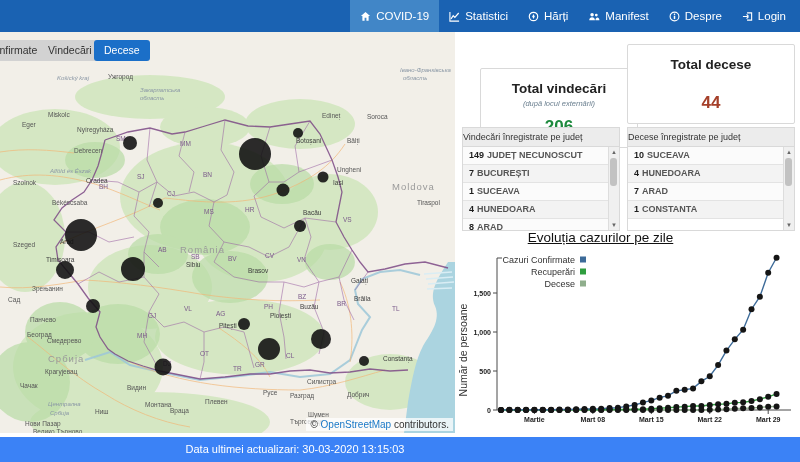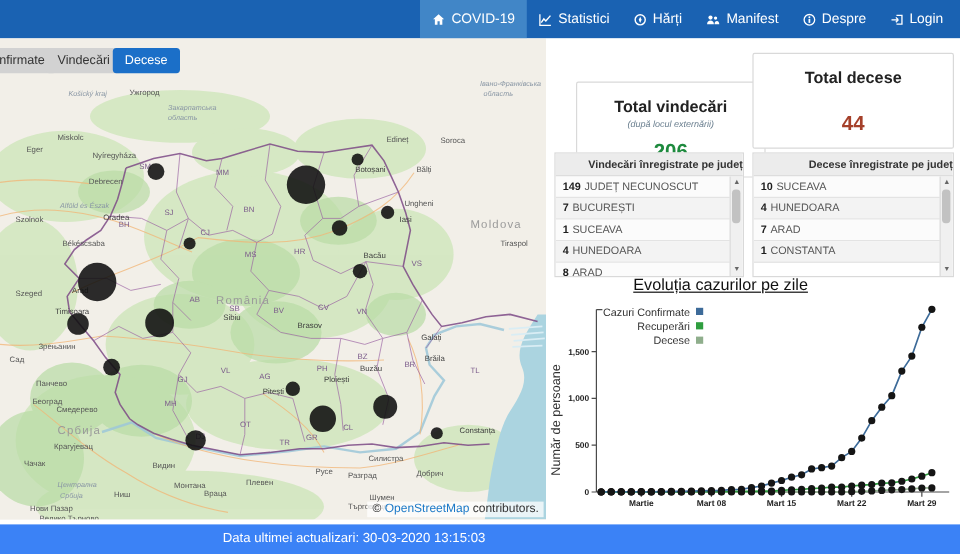--- a/index.html
+++ b/index.html
@@ -28,24 +28,24 @@
   
   .right-col{position:absolute;left:455px;top:32px;width:345px;height:405px;background:#fff;}
   .card{position:absolute;background:#fff;border:1px solid #d9d9d9;border-radius:2px;text-align:center;}
   .card .c-title{font-size:13.5px;font-weight:bold;color:#222;margin-top:12px;}
   .card .c-sub{font-size:7.5px;font-style:italic;color:#6a7f8f;margin-top:3px;height:9px;}
   .card .c-num{font-size:17px;font-weight:bold;margin-top:9px;}
   .num-green{color:#1e8a3e;}
   .num-red{color:#a5402a;}
   .list-box{position:absolute;border:1px solid #d9d9d9;background:#fff;overflow:hidden;}
   .list-head{height:18px;line-height:18px;background:#ececec;border-bottom:1px solid #d9d9d9;
-             font-size:9px;font-weight:bold;color:#333;text-align:right;}
+             font-size:9px;font-weight:normal;color:#333;text-align:left;}
   .list-rows{position:absolute;left:0;right:10px;top:19px;bottom:0;}
   .list-row{height:17px;line-height:17px;font-size:9px;color:#555;padding-left:6px;border-bottom:1px solid #e3e3e3;
-            white-space:nowrap;overflow:hidden;}
+            white-space:nowrap;overflow:hidden;font-weight:bold;}
   .list-row:nth-child(odd){background:#fbfbfb;}
   .list-row:nth-child(even){background:#f3f3f3;}
   .list-row b{color:#1d1d1d;margin-right:3px;}
   .scrollbar{position:absolute;top:19px;right:0;bottom:0;width:10px;background:#f0f0f0;border-left:1px solid #ddd;}
   .sb-arrow{height:10px;font-size:6px;line-height:10px;text-align:center;color:#666;cursor:pointer;}
   .sb-down{position:absolute;bottom:0;left:0;right:0;}
   .sb-thumb{position:absolute;top:11px;left:1px;width:7px;height:28px;background:#c2c2c2;border-radius:3px;cursor:pointer;}
   .chart-title{position:absolute;left:0;top:198px;width:291px;text-align:center;font-size:13.5px;color:#111;
                text-decoration:underline;font-weight:500;}
   #chart-svg{position:absolute;left:0;top:218px;}

